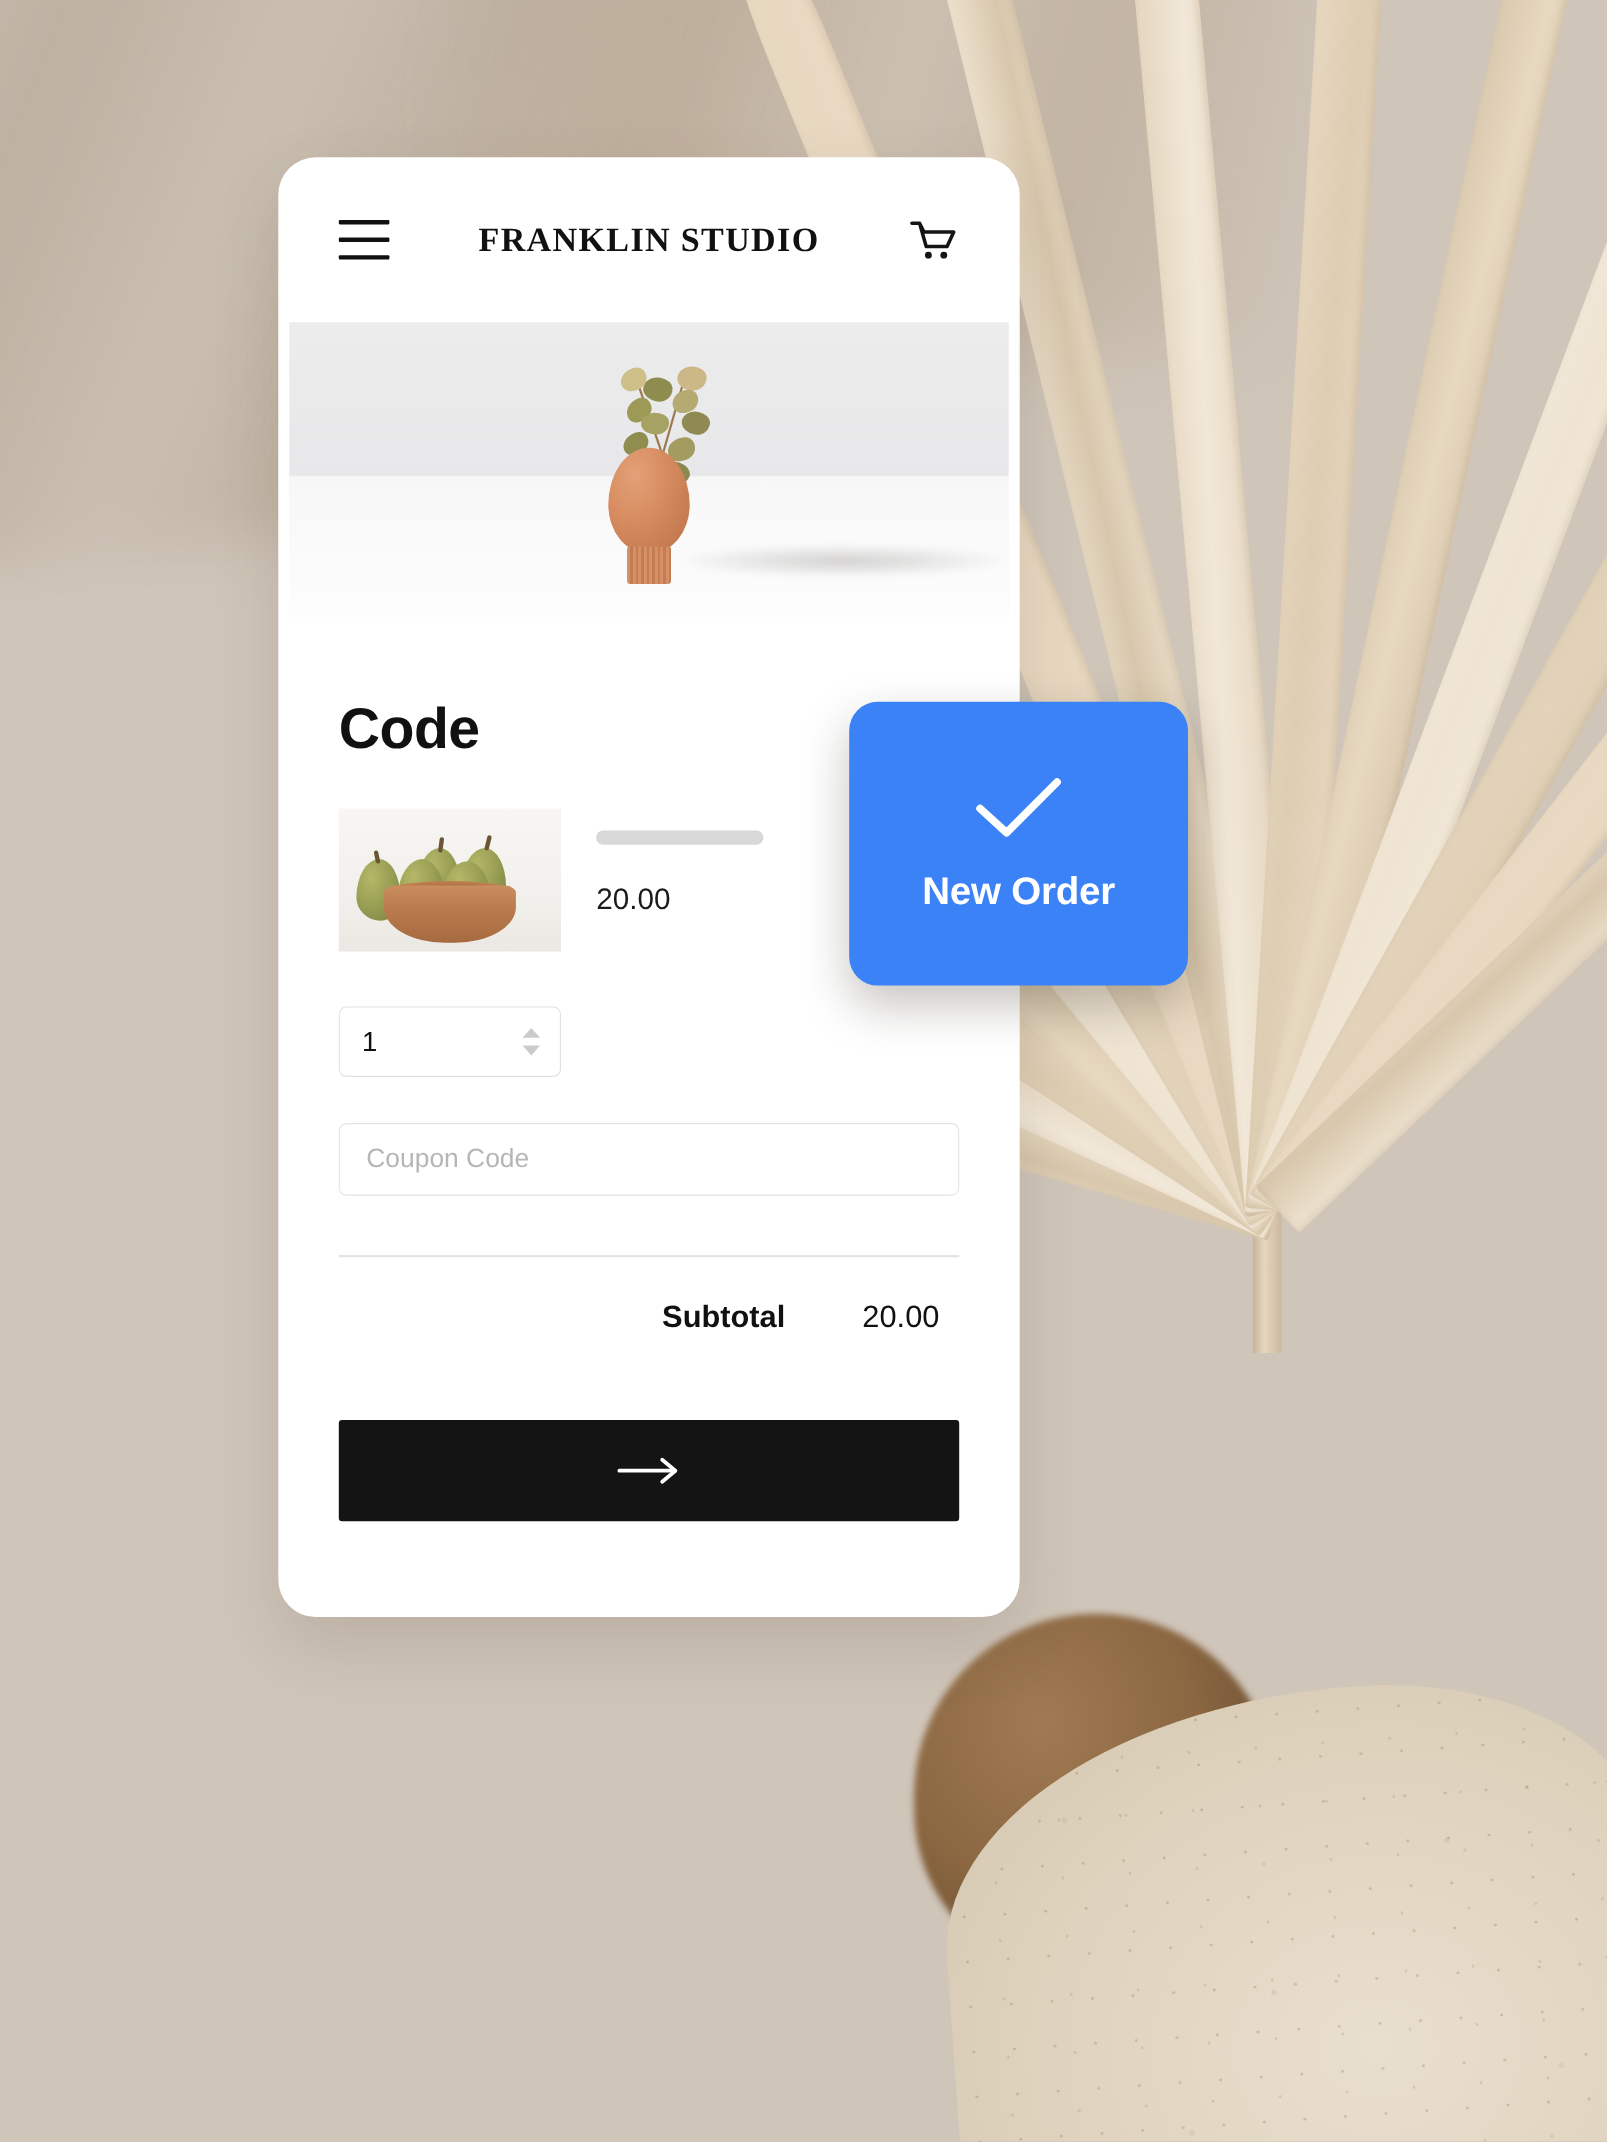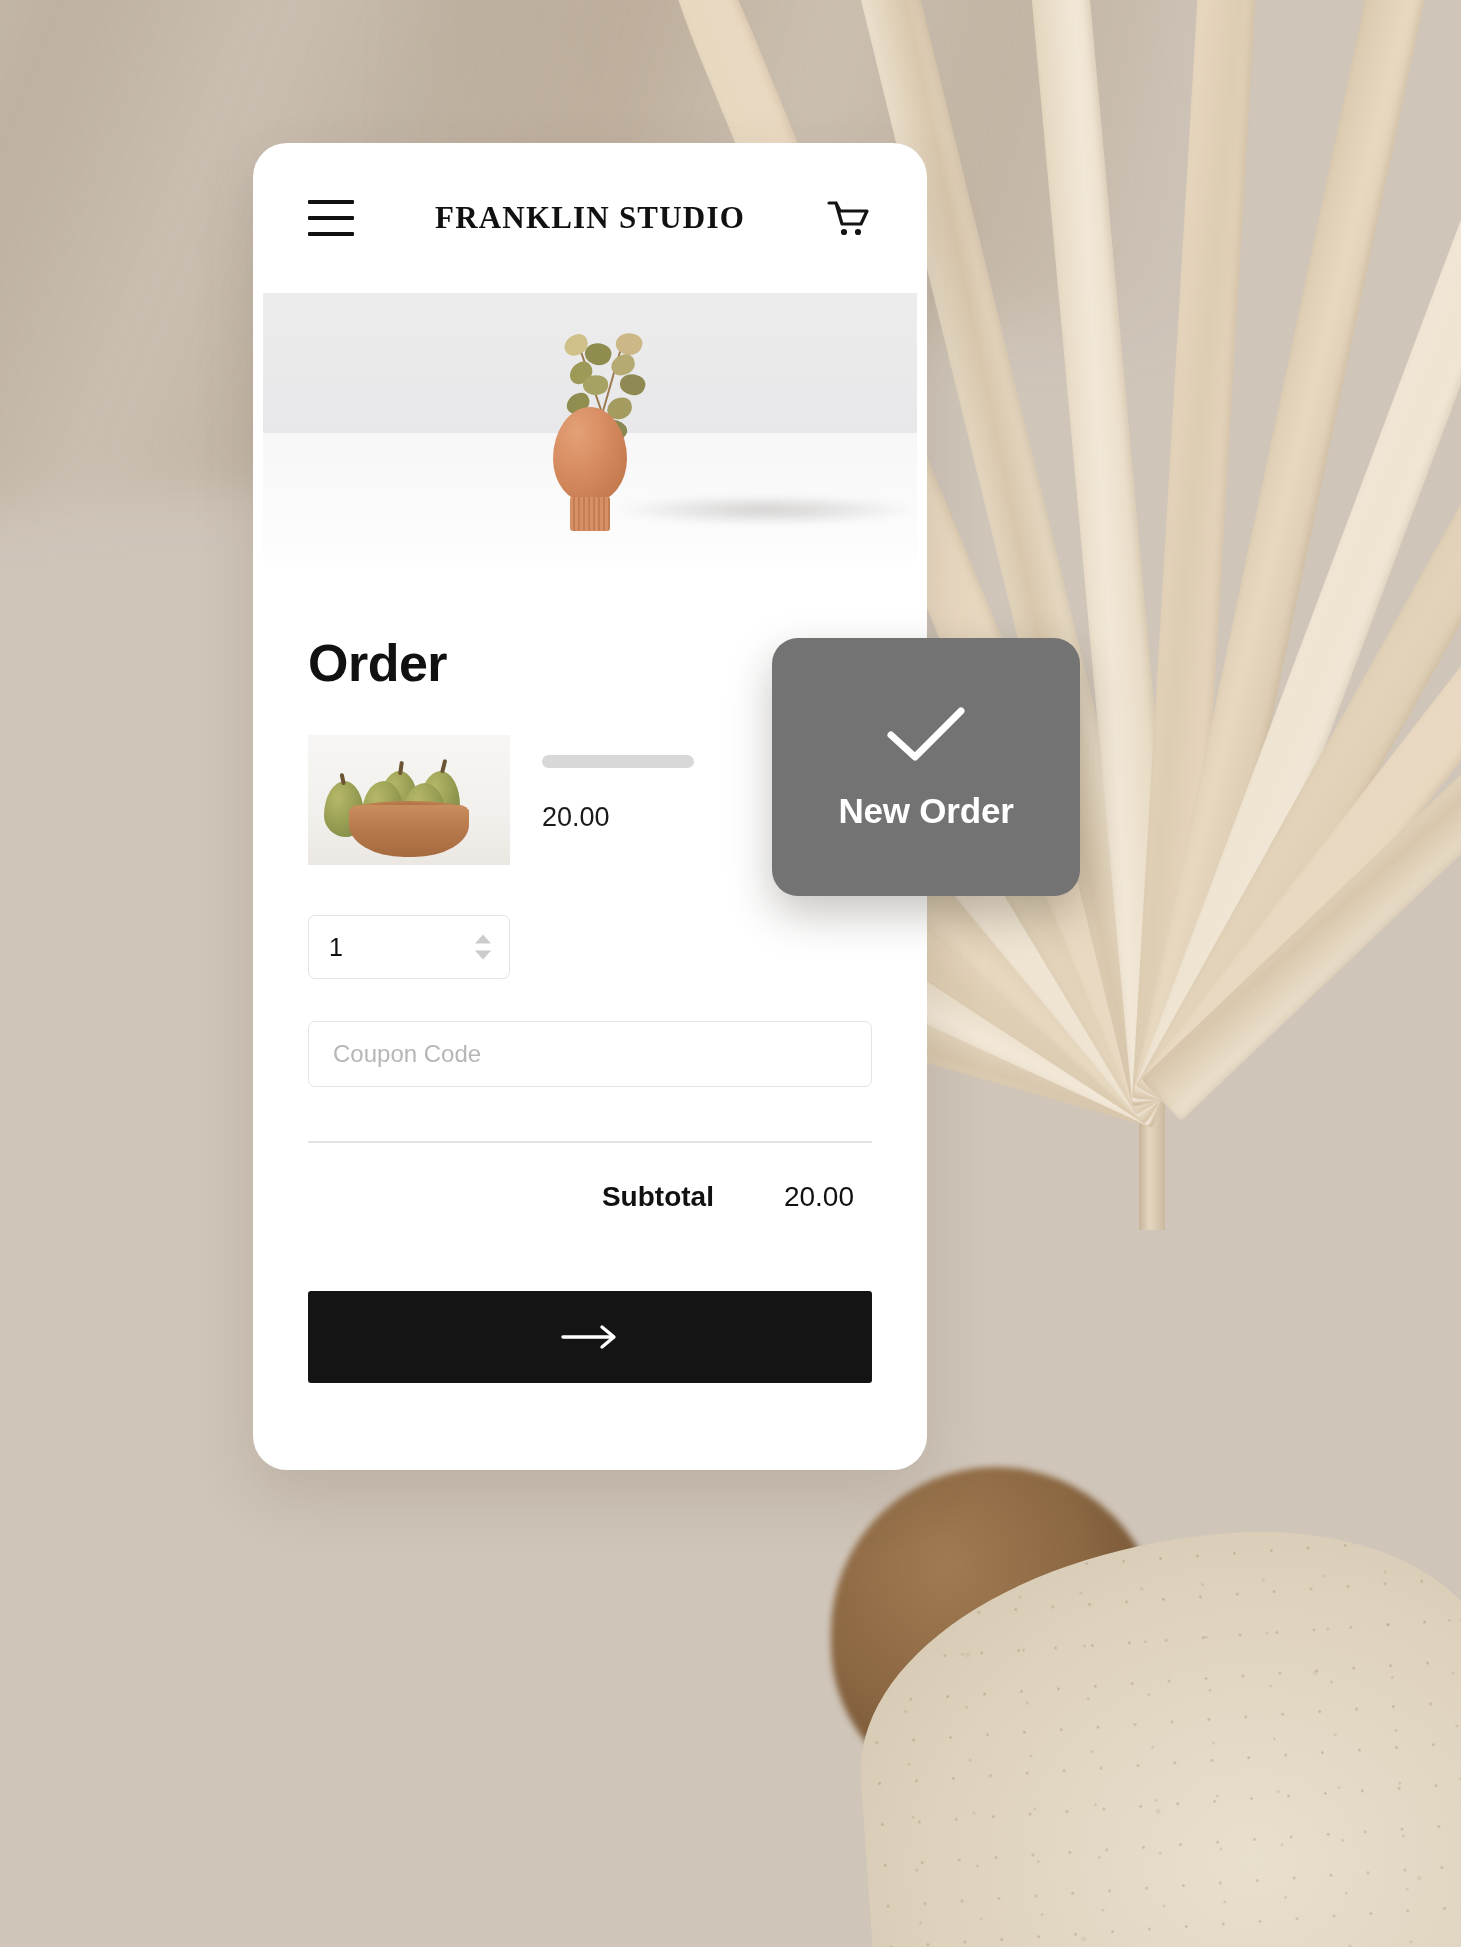--- a/index.html
+++ b/index.html
@@ -326,21 +326,21 @@
     border-radius: 3px;
     display: flex; align-items: center; justify-content: center;
     cursor: pointer;
   }
 
   
   #toast {
     position: absolute;
     left: 772px; top: 638px;
     width: 308px; height: 258px;
-    background: #737373;
+    background: #3b82f6;
     border-radius: 26px;
     display: flex;
     flex-direction: column;
     align-items: center;
     justify-content: center;
     gap: 26px;
     box-shadow: 0 18px 44px rgba(40,30,20,.26);
   }
   .toast-text {
     color:#fff;
@@ -421,21 +421,21 @@
     <div class="leaf" style="left:340px;bottom:122px;width:24px;height:19px;background:#8b8750;transform:rotate(34deg);"></div>
 
     <div class="vase">
       <div class="vase-body"></div>
       <div class="vase-foot"></div>
     </div>
   </div>
 
   <div class="content">
 
-    <div class="page-title">Order</div>
+    <div class="page-title">Code</div>
 
     <div class="item-row">
       <div class="item-thumb">
         <div class="pear" style="left:16px;bottom:28px;width:40px;height:56px;"></div>
         <div class="pear-stem" style="left:34px;bottom:80px;height:12px;transform:rotate(-12deg);"></div>
         <div class="pear" style="left:72px;bottom:42px;width:38px;height:52px;"></div>
         <div class="pear-stem" style="left:90px;bottom:90px;height:14px;transform:rotate(8deg);"></div>
         <div class="pear" style="left:112px;bottom:38px;width:40px;height:56px;"></div>
         <div class="pear-stem" style="left:132px;bottom:92px;height:14px;transform:rotate(14deg);"></div>
         <div class="pear" style="left:54px;bottom:30px;width:42px;height:54px;"></div>

